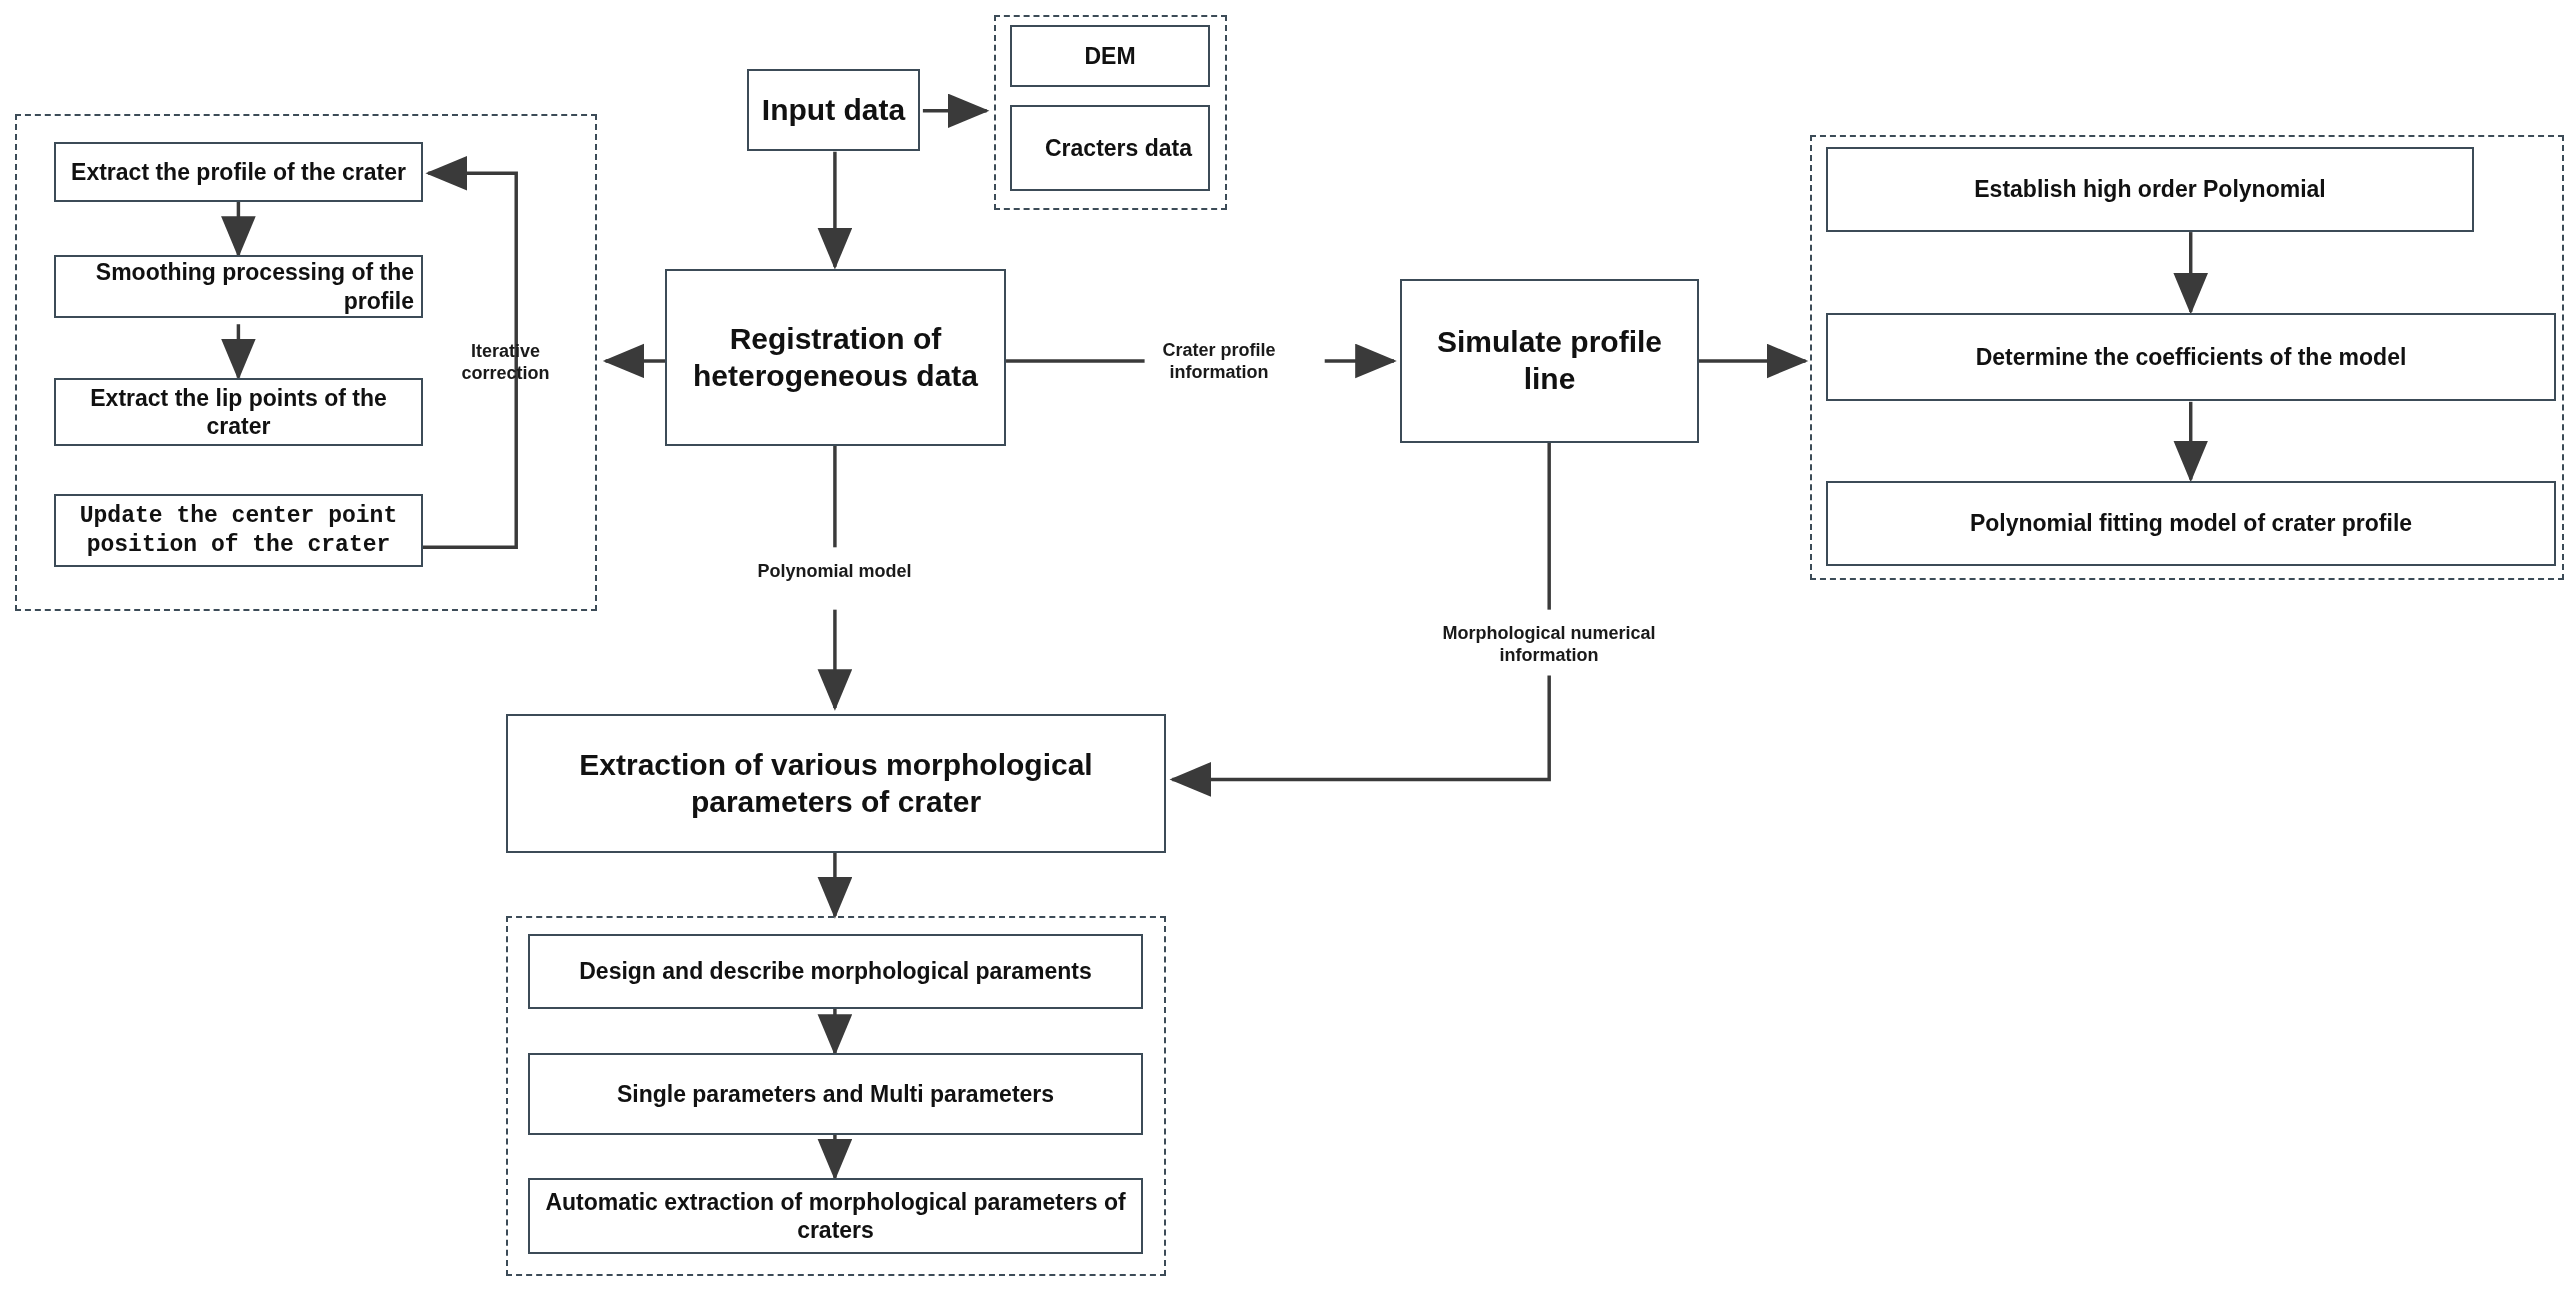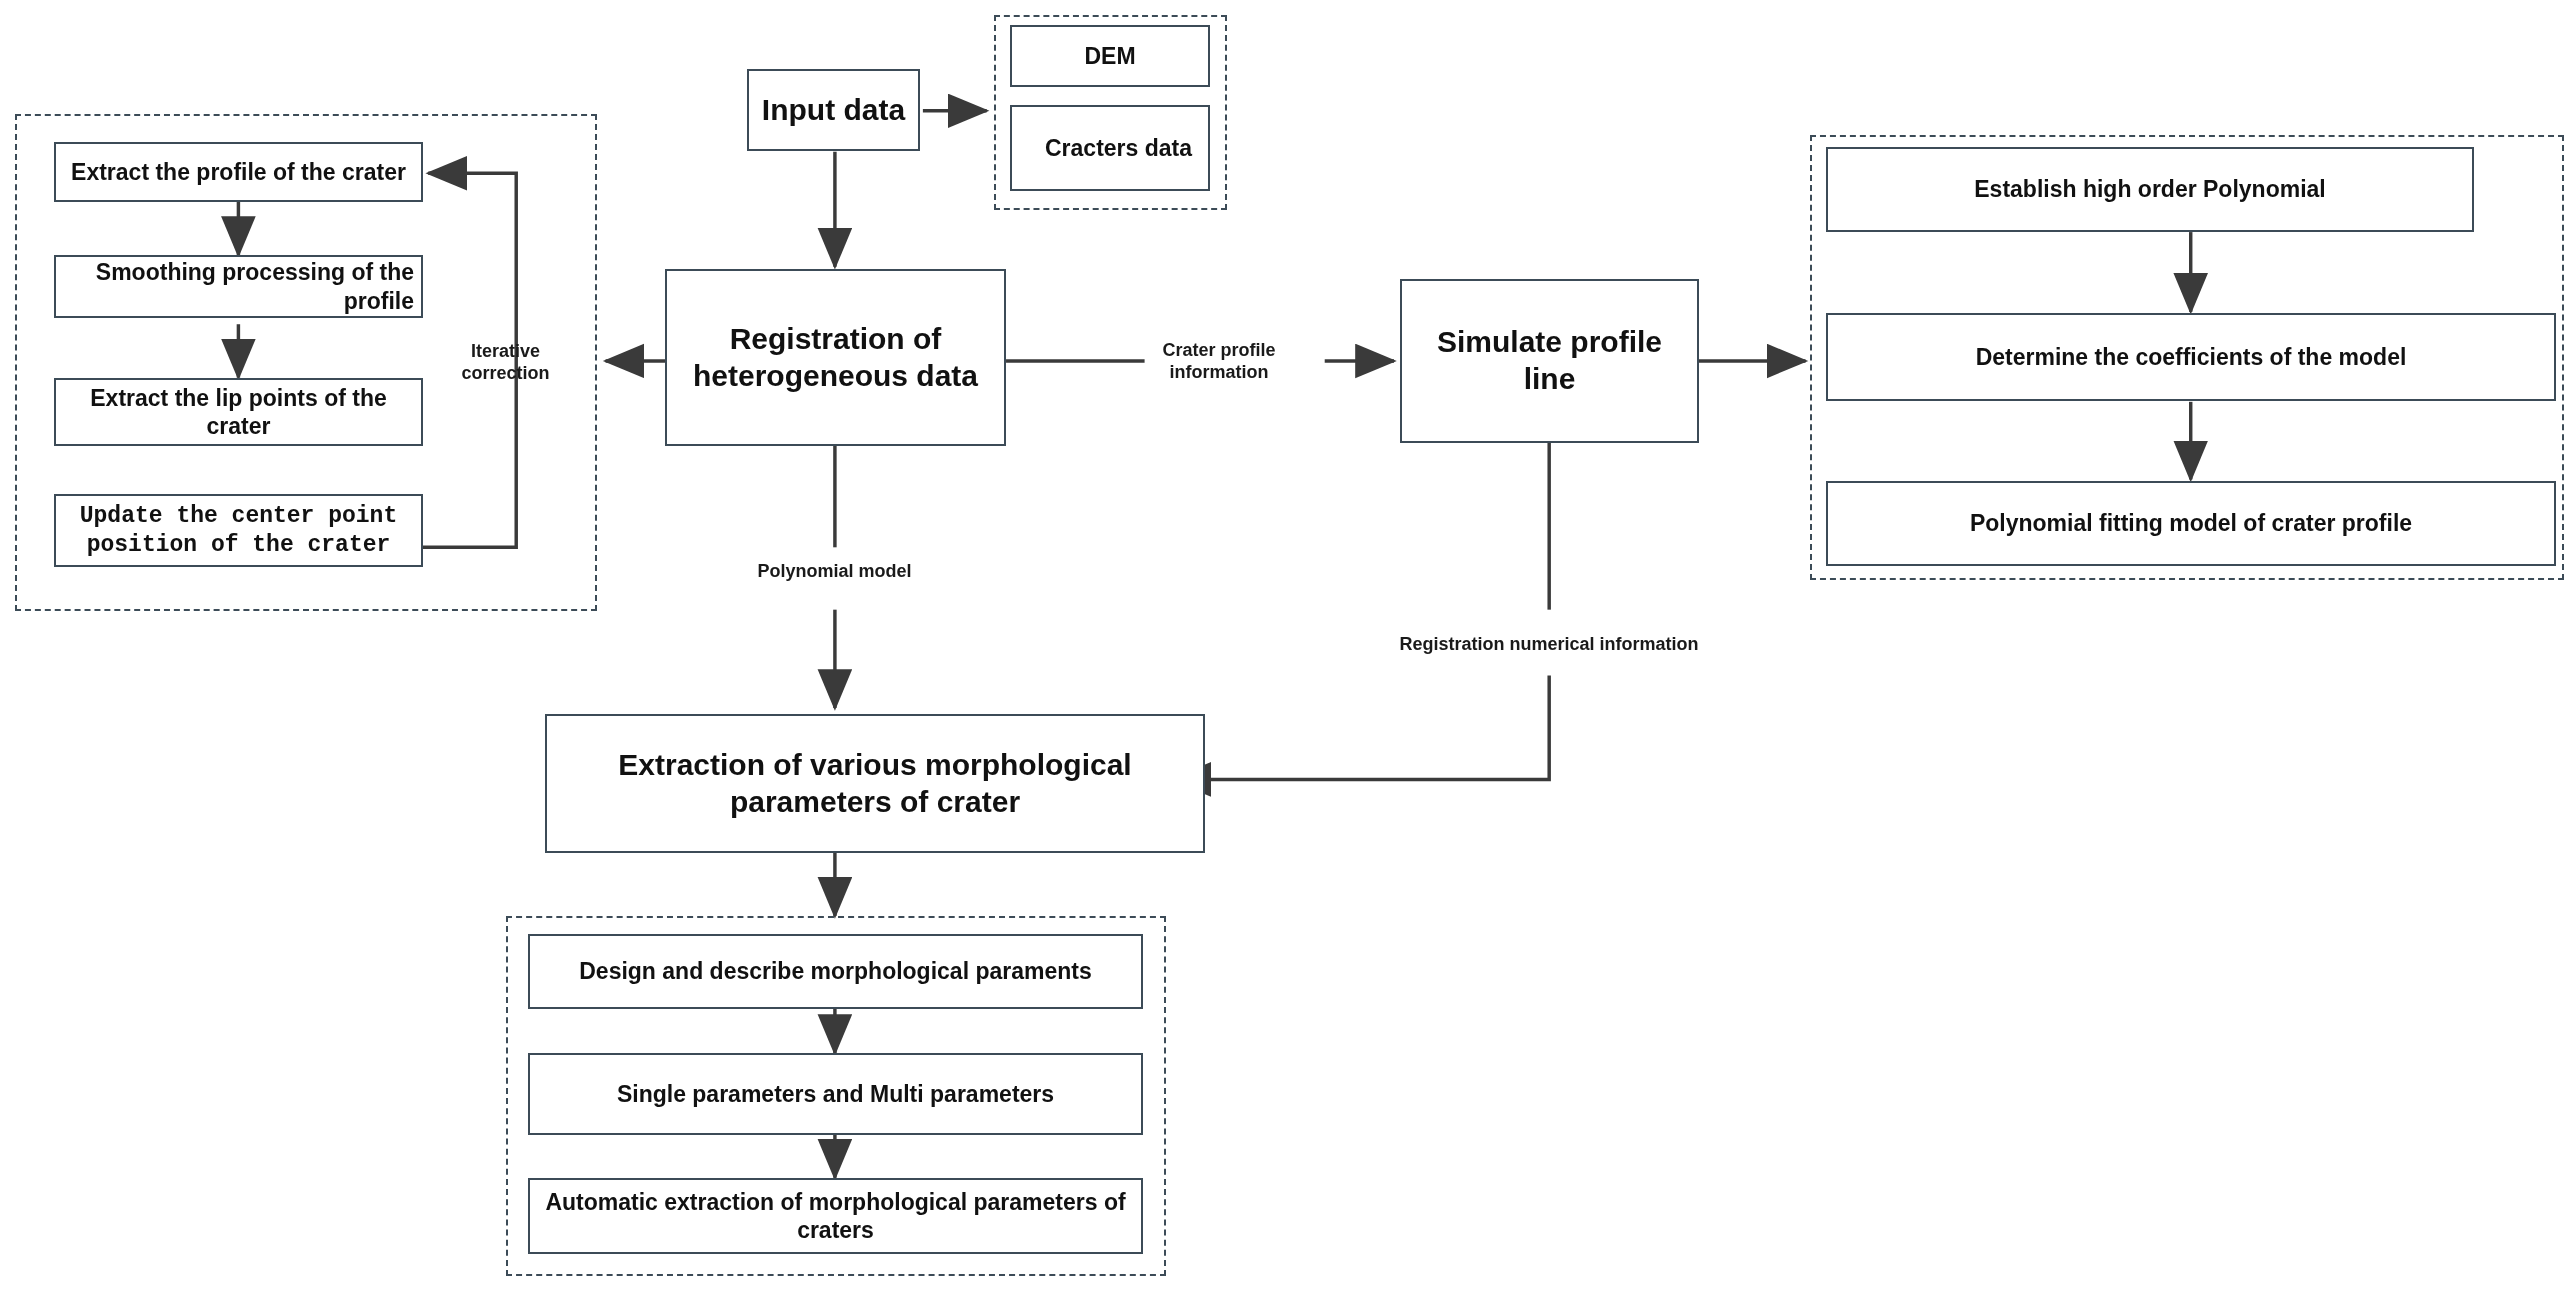--- a/index.html
+++ b/index.html
@@ -81,28 +81,28 @@
   <div class="node fs-mid" style="left:1010px;top:105px;width:200px;height:86px;padding-left:24px;">Cracters data</div>
 
   <div class="node fs-big" style="left:665px;top:269px;width:341px;height:177px;">Registration of heterogeneous data</div>
 
   <div class="edgelabel fs-lbl" style="left:1115px;top:324px;width:208px;height:76px;">Crater profile information</div>
 
   <div class="edgelabel fs-lbl" style="left:748px;top:537px;width:173px;height:69px;">Polynomial model</div>
 
   <div class="node fs-big" style="left:1400px;top:279px;width:299px;height:164px;">Simulate profile line</div>
 
-  <div class="edgelabel fs-lbl" style="left:1393px;top:610px;width:312px;height:69px;">Registration numerical information</div>
+  <div class="edgelabel fs-lbl" style="left:1393px;top:610px;width:312px;height:69px;">Morphological numerical information</div>
 
   <div class="dgroup" style="left:1810px;top:135px;width:754px;height:445px;"></div>
   <div class="node fs-mid" style="left:1826px;top:147px;width:648px;height:85px;">Establish high order Polynomial</div>
   <div class="node fs-mid" style="left:1826px;top:313px;width:730px;height:88px;">Determine the coefficients of the model</div>
   <div class="node fs-mid" style="left:1826px;top:481px;width:730px;height:85px;">Polynomial fitting model of crater profile</div>
 
-  <div class="node fs-big" style="left:506px;top:714px;width:660px;height:139px;margin-left:39px;">Extraction of various morphological parameters of crater</div>
+  <div class="node fs-big" style="left:506px;top:714px;width:660px;height:139px;">Extraction of various morphological parameters of crater</div>
 
   <div class="dgroup" style="left:506px;top:916px;width:660px;height:360px;"></div>
   <div class="node fs-mid" style="left:528px;top:934px;width:615px;height:75px;">Design and describe morphological paraments</div>
   <div class="node fs-mid" style="left:528px;top:1053px;width:615px;height:82px;">Single parameters and Multi parameters</div>
   <div class="node fs-mid" style="left:528px;top:1178px;width:615px;height:76px;">Automatic extraction of morphological parameters of craters</div>
 
 </div>
 
 
 </body></html>

